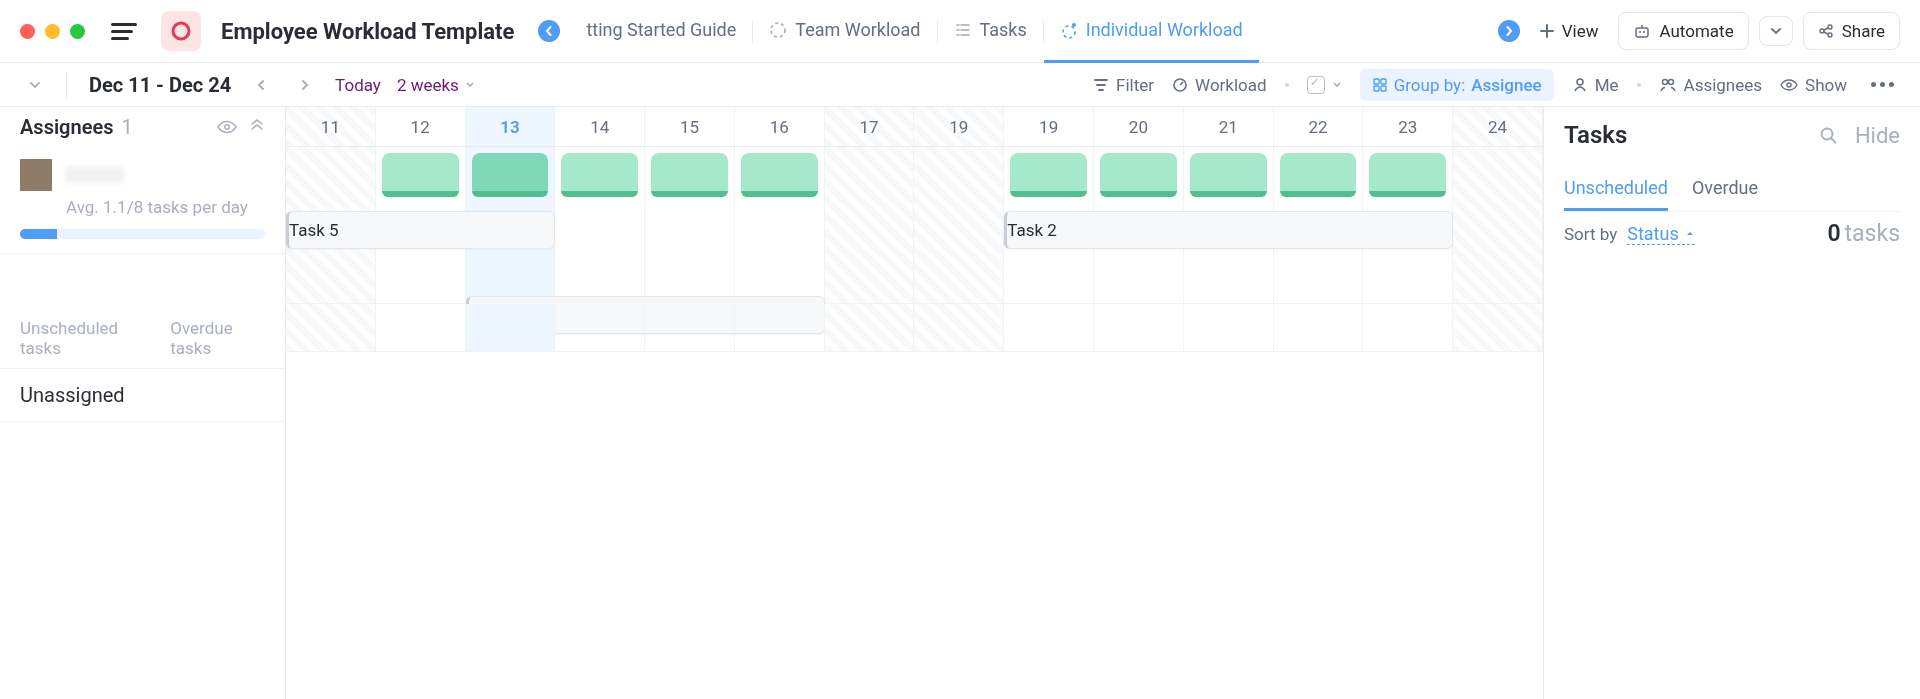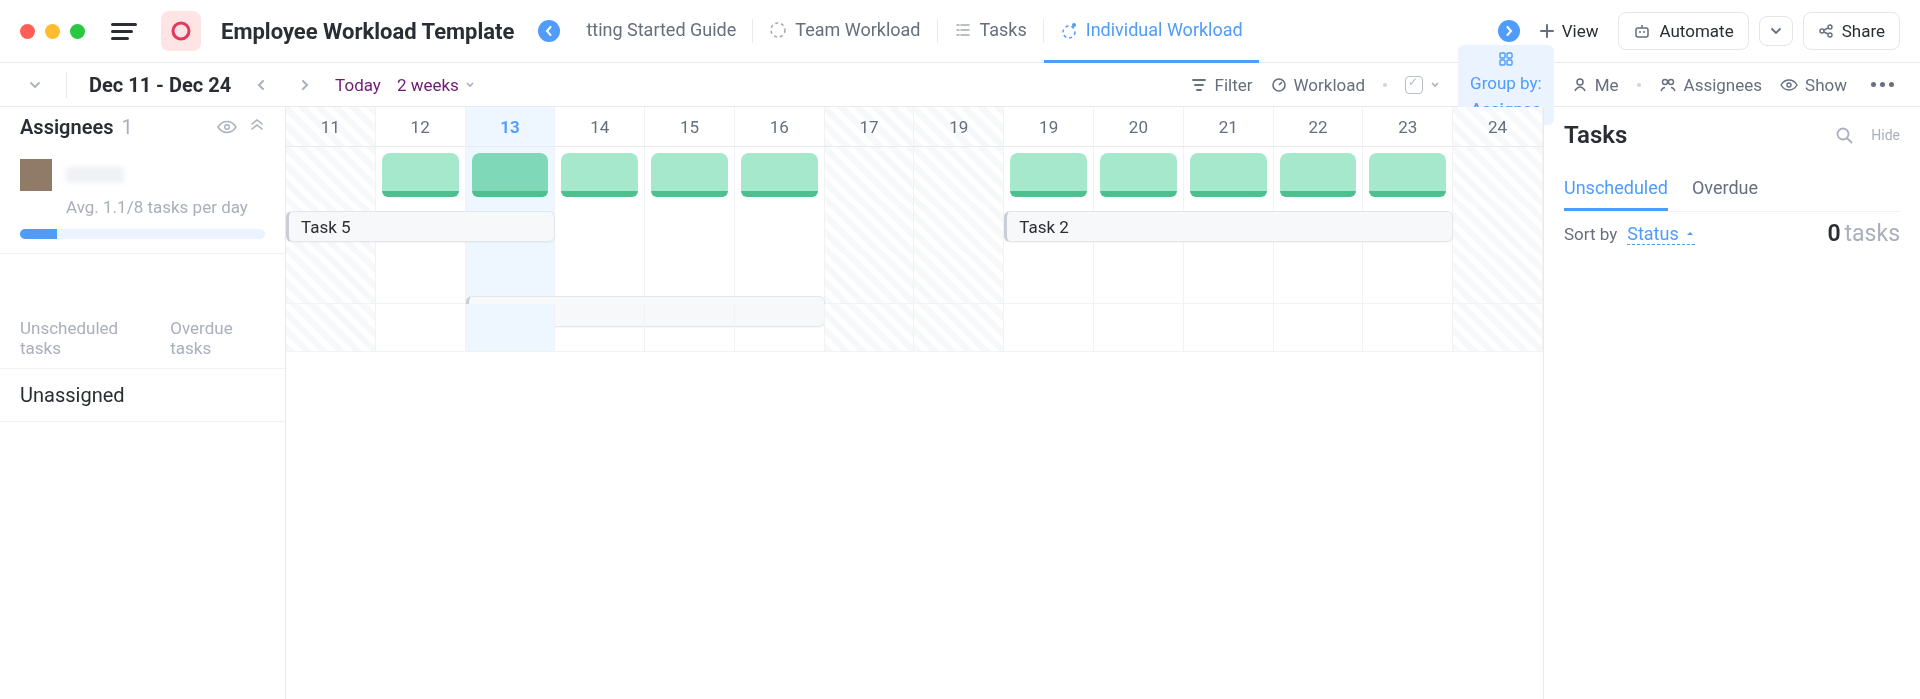--- a/index.html
+++ b/index.html
@@ -68,21 +68,21 @@
 }
 .search-box { display: flex; align-items: center; gap: 10px; color: #a9afbc; flex: 0 0 270px; }
 .search-box input { border: none; outline: none; font-size: 17px; width: 180px; color:#2a2e34; }
 .search-box input::placeholder { color: #a9afbc; }
 .chev-btn { color:#a9afbc; cursor:pointer; padding:4px 8px;}
 .tsep { width: 1px; height: 26px; background: #e8eaed; }
 .date-range { font-size: 20px; font-weight: 700; margin-left: 6px; }
 .naver { color:#a9afbc; padding:4px 8px; cursor:pointer;}
 .toolbar .link { cursor:pointer; color:#701a75; }
 .toolbar-right { margin-left:auto; display:flex; align-items:center; gap:18px; }
-.pill-active { background:#eaf3ff; color:#4f9cf9; padding:6px 12px; border-radius:6px; display:flex; gap:6px; align-items:center;flex-direction:column;}
+.pill-active { background:#eaf3ff; color:#4f9cf9; padding:6px 12px; border-radius:6px; display:flex; gap:6px; align-items:center;}
 .pill-active .lab{ color:#4f9cf9; }
 .pill-active .val{ color:#4f9cf9; font-weight:500;}
 .tool { display:flex; align-items:center; gap:7px; color:#656f7d; cursor:pointer; }
 .sqchk { width:18px; height:18px; border:1.5px solid #b9bec7; border-radius:4px; position:relative;}
 .sqchk::after{content:'✓'; position:absolute; top:-2px; left:2px; font-size:12px; color:#b9bec7;}
 .dotsep{ width:4px; height:4px; background:#d0d4dc; border-radius:50%; }
 .more-dots{ display:flex; gap:4px; cursor:pointer; padding:6px;}
 .more-dots span{width:5px;height:5px;background:#656f7d;border-radius:50%;}
 
 
@@ -110,23 +110,23 @@
 .day-cell.today{ color:#4f9cf9; font-weight:600; background:#eef6ff;}
 .day-cell.weekend{ background:repeating-linear-gradient(45deg,#f7f8f9,#f7f8f9 6px,#fff 6px,#fff 12px);}
 .grid-row{ display:flex; height:56px; position:relative;}
 .gcell{ flex:1; border-right:1px solid #f1f2f4; position:relative;}
 .gcell.today{ background:#eef6ff;}
 .gcell.weekend{ background:repeating-linear-gradient(45deg,#f7f8f9,#f7f8f9 6px,#fff 6px,#fff 12px);}
 .cap-block{ position:absolute; top:6px; bottom:6px; left:6px; right:6px; background:#a6e8cc; border-radius:8px;}
 .cap-block::after{content:''; position:absolute; left:0; right:0; bottom:0; height:6px; background:#4fbf8f; border-radius:0 0 8px 8px;}
 .cap-block.sel{ background:#7fd9b8;}
 .task-bar{
-  position:absolute; height:31px; top:8px; background:#f7f8f9;
+  position:absolute; height:38px; top:8px; background:#f7f8f9;
   border:1px solid #e4e6ea; border-left:3px solid #c9ced6;
-  border-radius:6px; display:flex; align-items:center; padding:0 12px;
+  border-radius:6px; display:flex; align-items:center; padding:0 0;
   font-size:17px; color:#2a2e34; box-shadow:0 1px 2px rgba(0,0,0,.04);
 }
 .timeline-rows{ border-bottom:1px solid #f1f2f4;}
 .ua-row{ height:48px; border-bottom:1px solid #f1f2f4;}
 
 
 .rightpanel{ width:376px; padding:14px 20px; display:flex; flex-direction:column;}
 .rp-head{ display:flex; align-items:center; }
 .rp-head h2{ font-size:24px; font-weight:600;}
 .rp-head .ic{ margin-left:auto; display:flex; gap:18px; align-items:center; color:#a9afbc;}
@@ -482,21 +482,21 @@
     </div>
 
     <div class="rightpanel">
       <div class="rp-head">
         <h2>Tasks</h2>
         <div class="ic">
           <svg width="18" height="18" viewBox="0 0 18 18">
               <circle cx="8" cy="8" r="5.5" fill="none" stroke="#a9afbc" stroke-width="1.8"></circle>
               <path d="M12.5 12.5l4 4" stroke="#a9afbc" stroke-width="1.8" stroke-linecap="round"></path>
             </svg>
-          <span style="font-size:14px;cursor:pointer">Hide</span>
+          <span style="font-size:22px;cursor:pointer">Hide</span>
         </div>
       </div>
       <div class="rp-tabs">
         <div class="rp-tab active">Unscheduled</div>
         <div class="rp-tab">Overdue</div>
       </div>
       <div class="sort-row">
         <span class="lab">Sort by</span>
         <span class="val">
           <span>Status</span>

